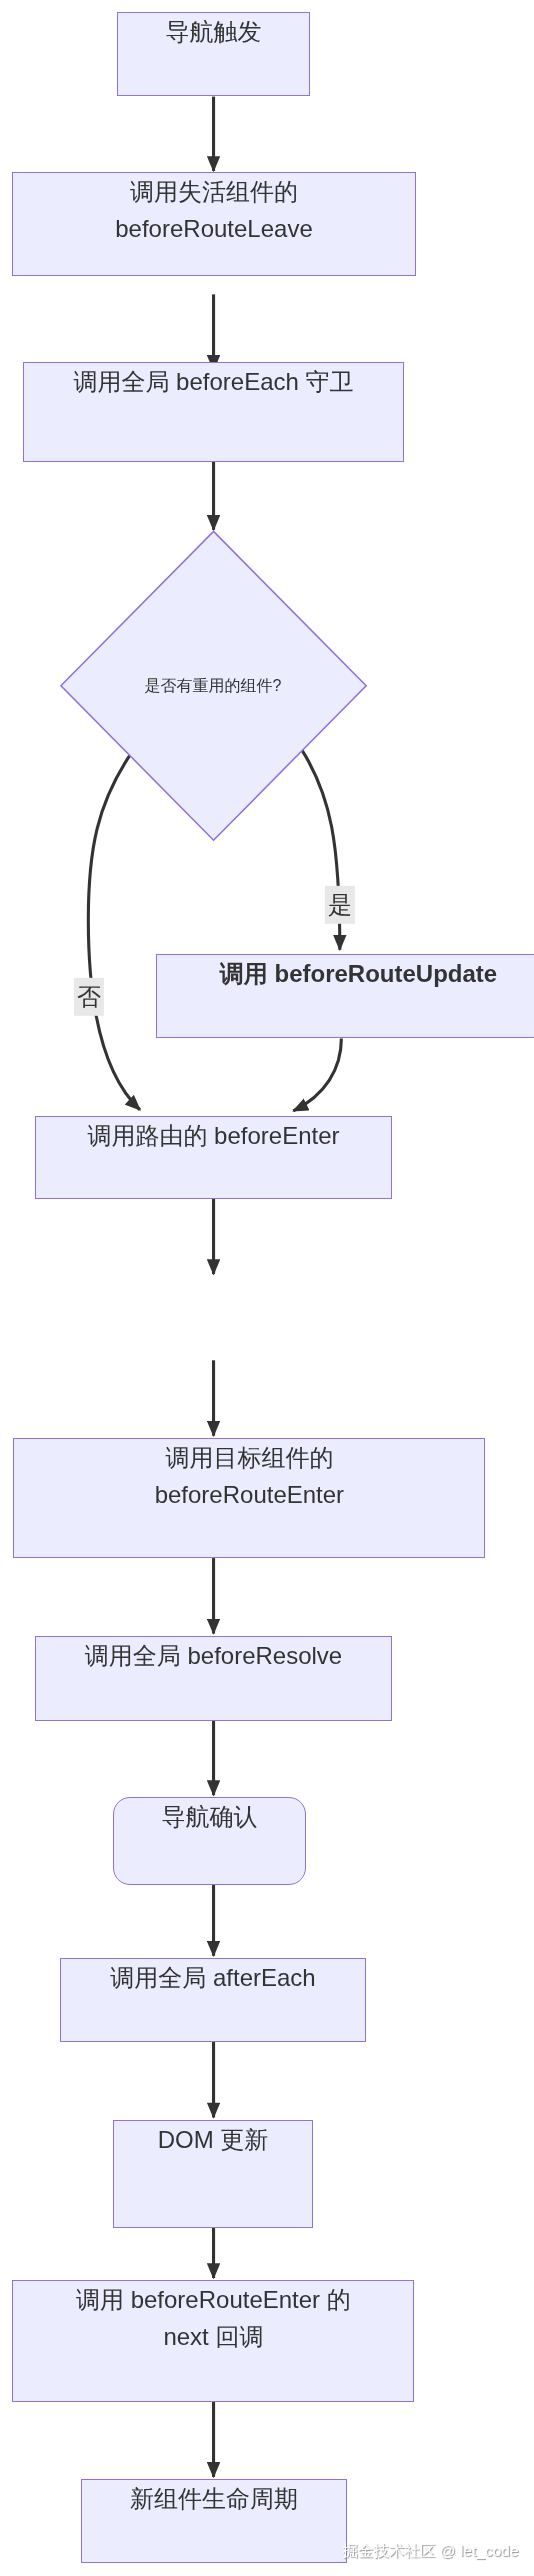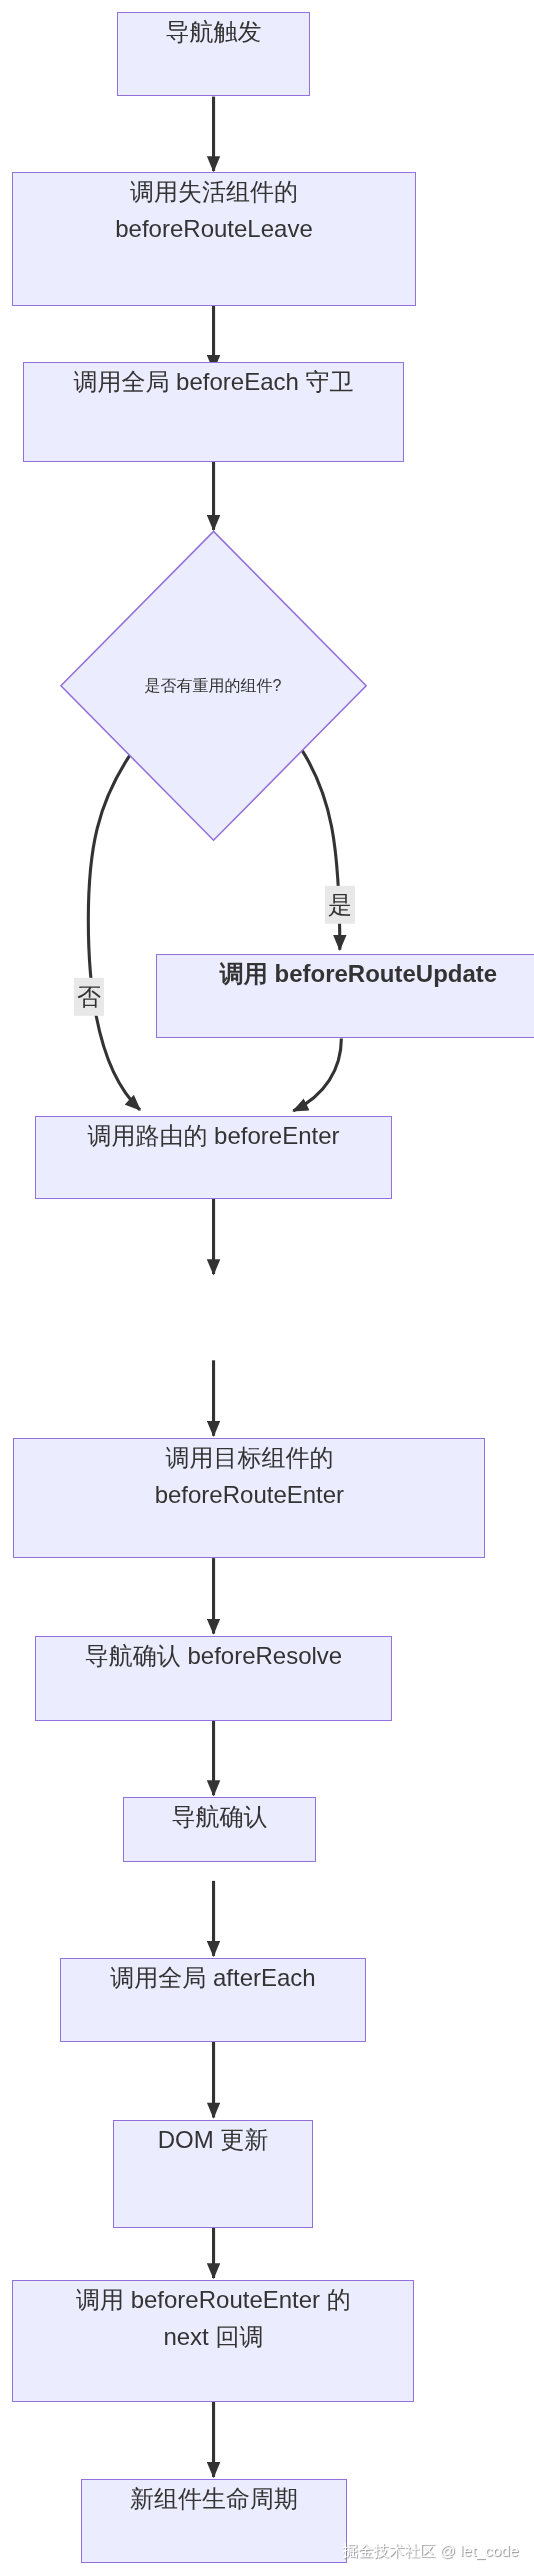--- a/index.html
+++ b/index.html
@@ -84,21 +84,21 @@
     <path class="edge" d="M413.5 4265 L413.5 4410" marker-end="url(#arrowhead)"></path>
     <path class="edge" d="M413.5 4650 L413.5 4795" marker-end="url(#arrowhead)"></path>
 
     <polygon class="diamond" points="413.5,1028 709,1327 413.5,1626 118,1327"></polygon>
   </svg>
 
   <div class="node" style="left:117px;top:12px;width:193px;height:84px;">
     <span>导航触发</span>
   </div>
 
-  <div class="node" style="left:12px;top:172px;width:404px;height:134px;">
+  <div class="node" style="left:12px;top:172px;width:404px;height:104px;">
     <span>调用失活组件的</span>
     <span>beforeRouteLeave</span>
   </div>
 
   <div class="node" style="left:23px;top:362px;width:381px;height:100px;">
     <span>调用全局 beforeEach 守卫</span>
   </div>
 
   <div class="diamond-label" style="left:213px;top:686px;">是否有重用的组件?</div>
 
@@ -114,24 +114,24 @@
     <span>调用路由的 beforeEnter</span>
   </div>
 
 
   <div class="node" style="left:13.4px;top:1438px;width:472px;height:120px;">
     <span>调用目标组件的</span>
     <span>beforeRouteEnter</span>
   </div>
 
   <div class="node" style="left:35px;top:1636px;width:357px;height:85px;">
-    <span>导航确认 beforeResolve</span>
+    <span>调用全局 beforeResolve</span>
   </div>
 
-  <div class="node" style="left:123px;top:1797px;width:193px;height:65px;">
+  <div class="node" style="left:113px;top:1797px;width:193px;height:88px;border-radius:17px;">
     <span>导航确认</span>
   </div>
 
   <div class="node" style="left:60px;top:1958px;width:306px;height:84px;">
     <span>调用全局 afterEach</span>
   </div>
 
   <div class="node" style="left:113px;top:2120px;width:200px;height:108px;">
     <span>DOM 更新</span>
   </div>

